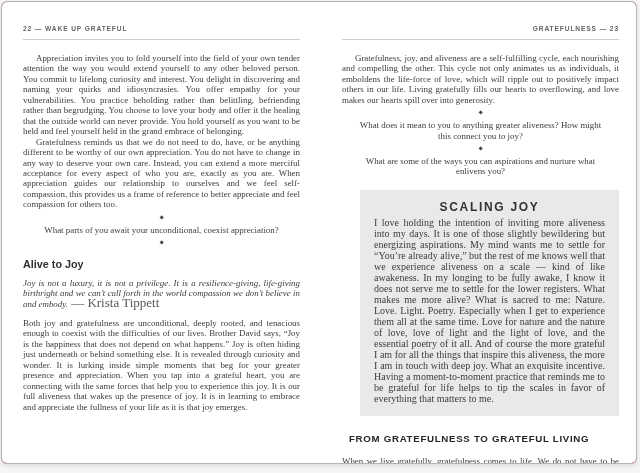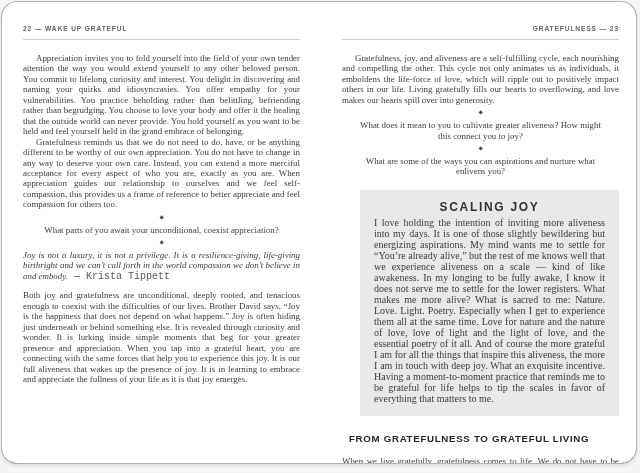--- a/index.html
+++ b/index.html
@@ -12,21 +12,21 @@
     overflow: hidden;
   }
   .spread {
     position: absolute;
     left: 1px;
     top: 1px;
     width: 634px;
     height: 461px;
     background: #c2410c;
     border: 1.5px solid #b2b2b8;
-    border-radius: 16px;
+    border-radius: 6px;
     display: flex;
     overflow: hidden;
     box-shadow: 0 2px 4px rgba(0,0,0,0.10);
   }
   .page {
     flex: 1;
     box-sizing: border-box;
     background: #ffffff;
   }
   .page.left  { padding: 23px 17px 0 21px; }
@@ -72,22 +72,22 @@
   .subhead {
     font-family: "Liberation Sans", sans-serif;
     font-size: 10.8px;
     font-weight: 700;
     color: #323232;
     margin: 13px 0 8px 0;
   }
   .quote { font-style: italic; margin-bottom: 8px; }
   .quote-attr {
     font-style: normal;
-    font-family: Liberation Mono, monospace;
-    font-size: 10px;
+    font-family: Liberation Serif, serif;
+    font-size: 13px;
     color: #585858;
   }
 
   .callout {
     background: #e9e9e8;
     margin: 13px 0 0 18px;
     padding: 10px 14px 12px 14px;
   }
   .callout-title {
     font-family: "Liberation Sans", sans-serif;
@@ -123,35 +123,36 @@
     <div class="runhead">22 — WAKE UP GRATEFUL</div>
     <hr class="headrule">
     <div class="content">
       <p class="body-text indent">Appreciation invites you to fold yourself into the field of your own tender attention the way you would extend yourself to any other beloved person. You commit to lifelong curiosity and interest. You delight in discovering and naming your quirks and idiosyncrasies. You offer empathy for your vulnerabilities. You practice beholding rather than belittling, befriending rather than begrudging. You choose to love your body and offer it the healing that the outside world can never provide. You hold yourself as you want to be held and feel yourself held in the grand embrace of belonging.</p>
       <p class="body-text indent">Gratefulness reminds us that we do not need to do, have, or be anything different to be worthy of our own appreciation. You do not have to change in any way to deserve your own care. Instead, you can extend a more merciful acceptance for every aspect of who you are, exactly as you are. When appreciation guides our relationship to ourselves and we feel self-compassion, this provides us a frame of reference to better appreciate and feel compassion for others too.</p>
 
       <div class="ornament"></div>
       <p class="question">What parts of you await your unconditional, coexist appreciation?</p>
       <div class="ornament"></div>
 
+      <div class="subhead">Alive to Joy</div>
 
       <p class="body-text quote"><span>Joy is not a luxury, it is not a privilege. It is a resilience-giving, life-giving birthright and we can’t call forth in the world compassion we don’t believe in and embody.</span><span class="quote-attr"> — Krista Tippett</span></p>
 
       <p class="body-text">Both joy and gratefulness are unconditional, deeply rooted, and tenacious enough to coexist with the difficulties of our lives. Brother David says, “Joy is the happiness that does not depend on what happens.” Joy is often hiding just underneath or behind something else. It is revealed through curiosity and wonder. It is lurking inside simple moments that beg for your greater presence and appreciation. When you tap into a grateful heart, you are connecting with the same forces that help you to experience this joy. It is our full aliveness that wakes up the presence of joy. It is in learning to embrace and appreciate the fullness of your life as it is that joy emerges.</p>
     </div>
   </div>
 
   <div class="page right">
     <div class="runhead">GRATEFULNESS — 23</div>
     <hr class="headrule">
     <div class="content">
       <p class="body-text indent">Gratefulness, joy, and aliveness are a self-fulfilling cycle, each nourishing and compelling the other. This cycle not only animates us as individuals, it emboldens the life-force of love, which will ripple out to positively impact others in our life. Living gratefully fills our hearts to overflowing, and love makes our hearts spill over into generosity.</p>
 
       <div class="ornament"></div>
-      <p class="question">What does it mean to you to cultivate greater aliveness? How might this connect you to joy?</p>
+      <p class="question">What does it mean to you to anything greater aliveness? How might this connect you to joy?</p>
       <div class="ornament"></div>
       <p class="question">What are some of the ways you can aspirations and nurture what enlivens you?</p>
 
       <div class="callout">
         <div class="callout-title">SCALING JOY</div>
         <p class="callout-body">I love holding the intention of inviting more aliveness into my days. It is one of those slightly bewildering but energizing aspirations. My mind wants me to settle for “You’re already alive,” but the rest of me knows well that we experience aliveness on a scale — kind of like awakeness. In my longing to be fully awake, I know it does not serve me to settle for the lower registers. What makes me more alive? What is sacred to me: Nature. Love. Light. Poetry. Especially when I get to experience them all at the same time. Love for nature and the nature of love, love of light and the light of love, and the essential poetry of it all. And of course the more grateful I am for all the things that inspire this aliveness, the more I am in touch with deep joy. What an exquisite incentive. Having a moment-to-moment practice that reminds me to be grateful for life helps to tip the scales in favor of everything that matters to me.</p>
       </div>
 
       <div class="section-head">FROM GRATEFULNESS TO GRATEFUL LIVING</div>
       <p class="body-text">When we live gratefully, gratefulness comes to life. We do not have to be grateful for everything that happens, but learning how to be grateful in every moment — even and especially in the great fullness of life — is supported by trustworthy principles.</p>

